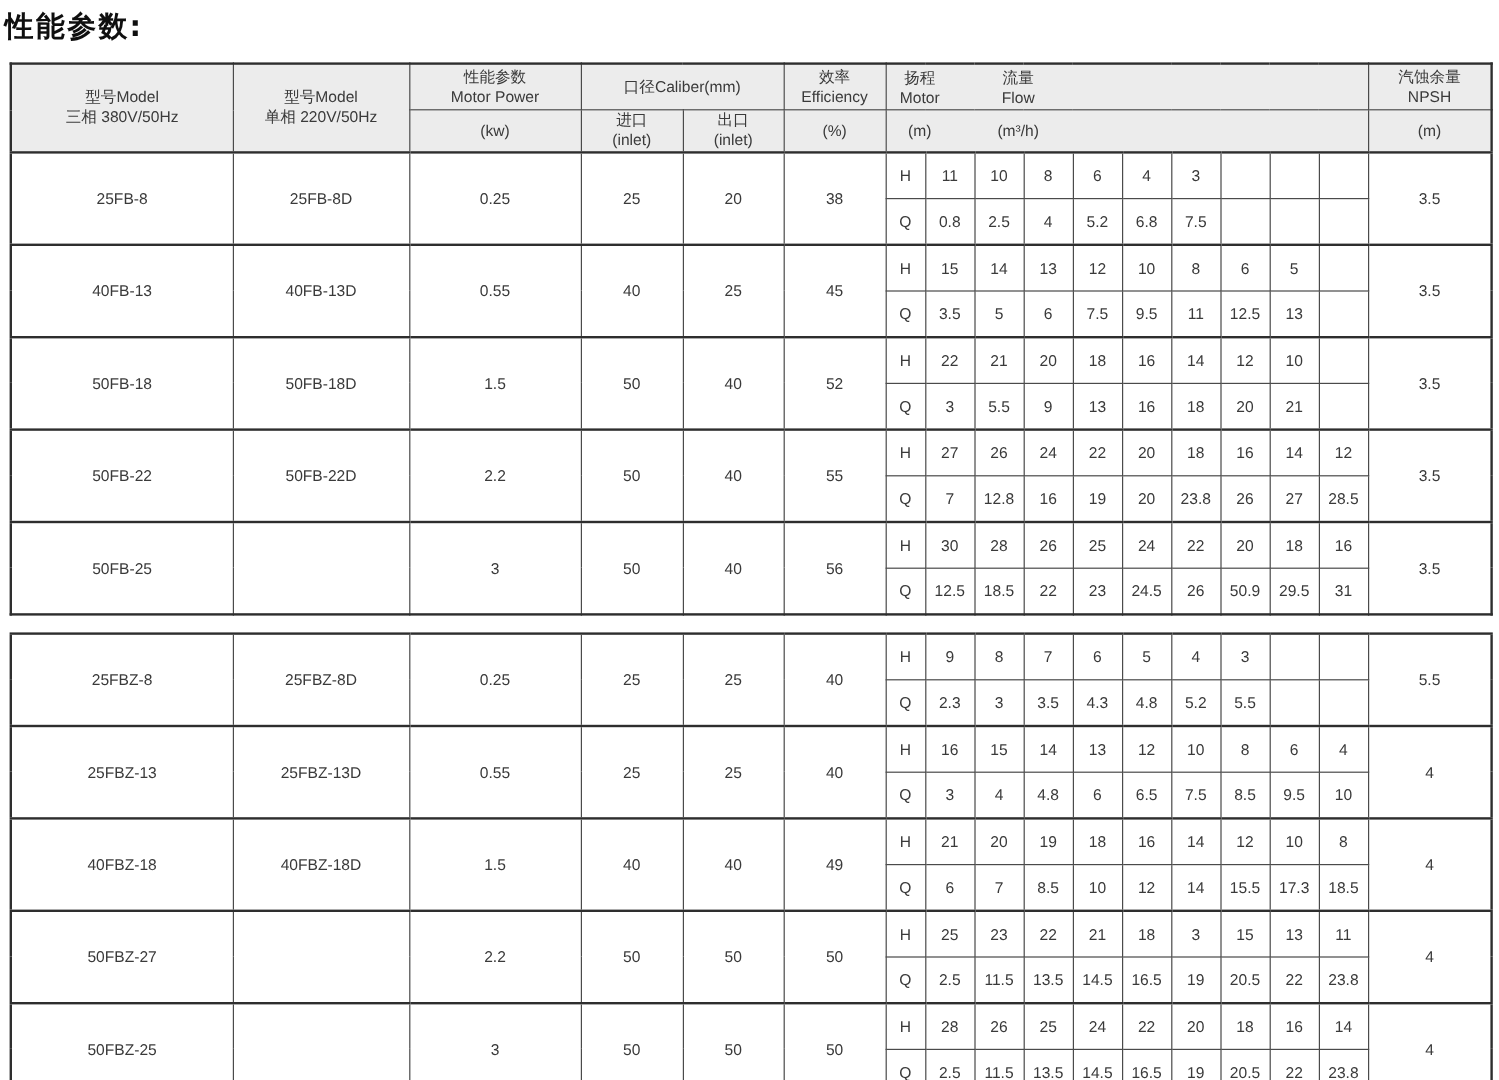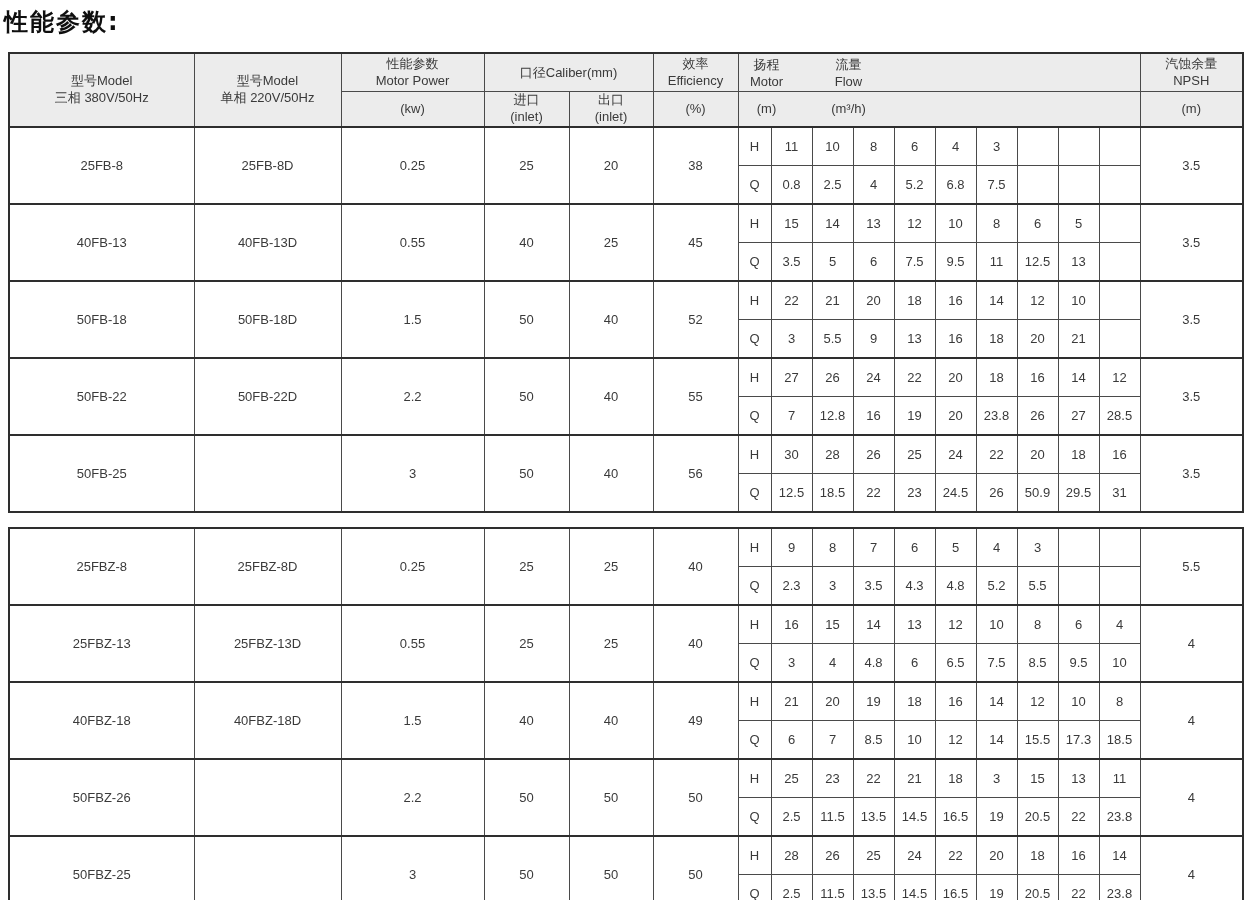--- a/index.html
+++ b/index.html
@@ -387,21 +387,21 @@
           <td>7</td>
           <td>8.5</td>
           <td>10</td>
           <td>12</td>
           <td>14</td>
           <td>15.5</td>
           <td>17.3</td>
           <td>18.5</td>
         </tr>
         <tr class="row-h">
-          <td rowspan="2">50FBZ-26</td>
+          <td rowspan="2">50FBZ-27</td>
           <td rowspan="2"></td>
           <td rowspan="2">2.2</td>
           <td rowspan="2">50</td>
           <td rowspan="2">50</td>
           <td rowspan="2">50</td>
           <td>H</td>
           <td>25</td>
           <td>23</td>
           <td>22</td>
           <td>21</td>

